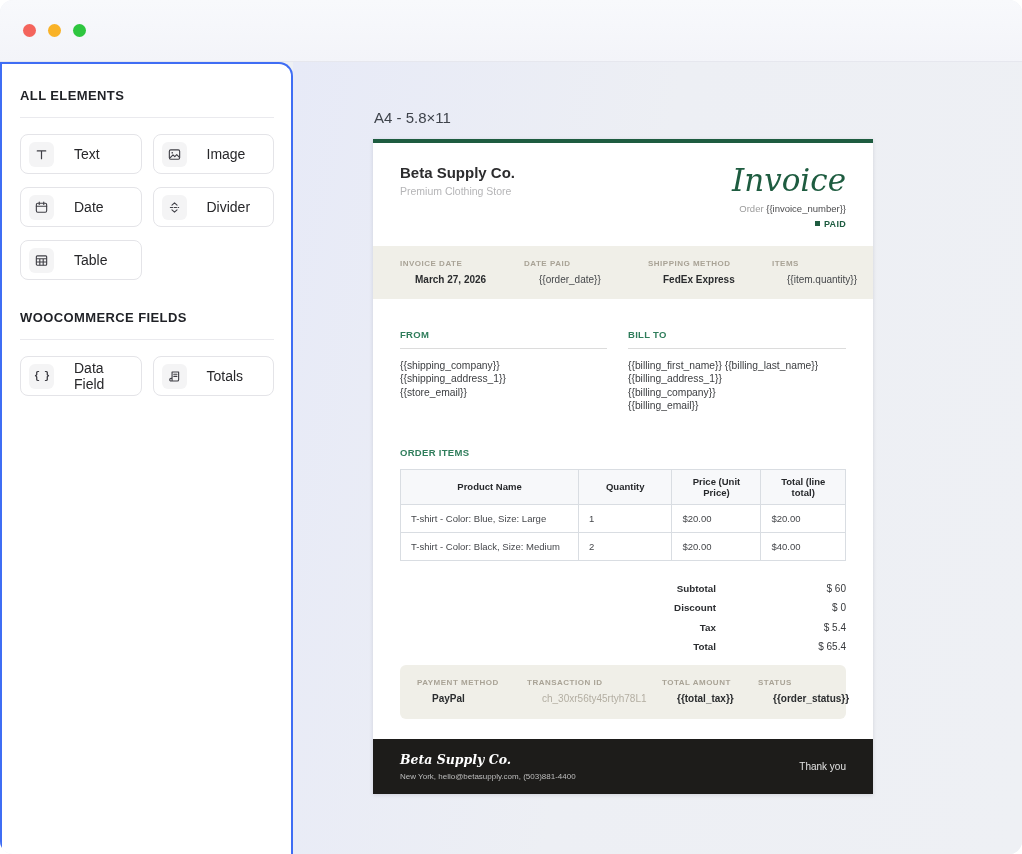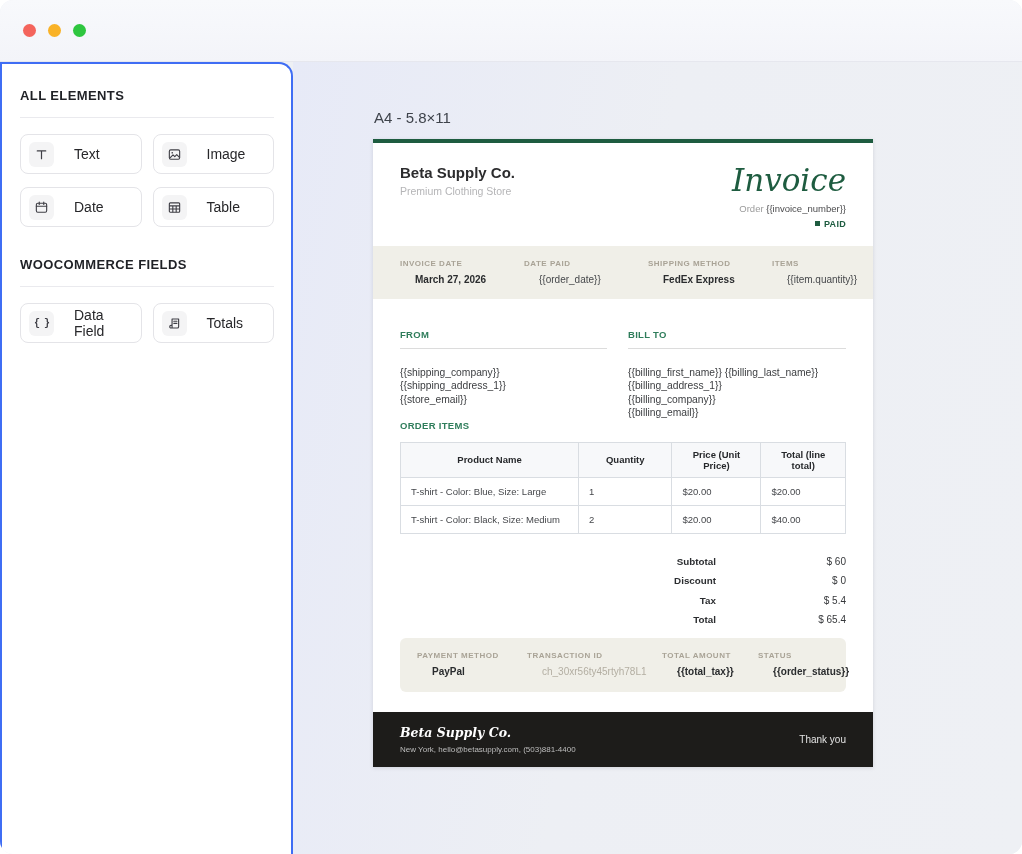--- a/index.html
+++ b/index.html
@@ -75,23 +75,23 @@
   .mini-value{margin-top:6px;font-size:10px;color:#46484b;padding-left:15px;}
   .mini-value.bold{font-weight:700;color:#2a2c2e;}
   .mini-value.muted{color:#b3aea2;}
   
   .inv-body{padding:0 27px;}
   .from-row{display:flex;padding-top:30px;}
   .col-from{width:207px;flex:0 0 207px;margin-right:21px;}
   .col-bill{flex:1;}
   .sec-label{font-size:9.5px;font-weight:700;color:#2f7d5b;letter-spacing:.3px;}
   .sec-hr{border:0;border-top:1px solid #dcdcdc;margin:8px 0 0;}
-  .addr{margin-top:17px;font-size:10.3px;color:#3c3e41;line-height:13.5px;}
-  
-  .items-section{}
+  .addr{margin-top:10px;font-size:10.3px;color:#3c3e41;line-height:13.5px;}
+  
+  .items-section{margin-top:34px;}
   table.items{width:100%;border-collapse:collapse;margin-top:11px;}
   table.items th{
     background:#f7f8fa;border:1px solid #d9dde2;padding:6px 10px;
     text-align:center;font-weight:700;font-size:9.5px;color:#26282b;
   }
   table.items td{border:1px solid #d9dde2;padding:8px 10px;font-size:9.5px;color:#45474b;}
   .cw1{width:40%;}.cw2{width:21%;}.cw3{width:20%;}.cw4{width:19%;}
   
   .totals{margin-top:22px;}
   .trow{display:flex;justify-content:flex-end;align-items:baseline;margin-bottom:8.5px;}
@@ -159,20 +159,30 @@
         <div class="el-btn">
           <span class="el-icon">
             <svg width="15" height="15" viewBox="0 0 16 16" fill="none" stroke="currentColor" stroke-width="1.2" stroke-linecap="round">
                 <rect x="2.5" y="3.5" width="11" height="9.5" rx="1.5"></rect>
                 <path d="M2.5 6.7h11M5.6 2.2v2.6M10.4 2.2v2.6"></path>
               </svg>
           </span>
           <span class="el-label">Date</span>
         </div>
 
+        <div class="el-btn">
+          <span class="el-icon">
+            <svg width="15" height="15" viewBox="0 0 16 16" fill="none" stroke="currentColor" stroke-width="1.2" stroke-linecap="round" stroke-linejoin="round">
+                <path d="M5.3 5.4L8 3.1l2.7 2.3"></path>
+                <path d="M3.6 8h8.8" stroke-dasharray="2.4 1.7"></path>
+                <path d="M5.3 10.6L8 12.9l2.7-2.3"></path>
+              </svg>
+          </span>
+          <span class="el-label">Divider</span>
+        </div>
 
         <div class="el-btn">
           <span class="el-icon">
             <svg width="15" height="15" viewBox="0 0 16 16" fill="none" stroke="currentColor" stroke-width="1.2" stroke-linejoin="round">
                 <rect x="2.5" y="3" width="11" height="10" rx="1"></rect>
                 <path d="M2.5 6.2h11M2.5 9.6h11M6.2 6.2V13M9.8 6.2V13"></path>
               </svg>
           </span>
           <span class="el-label">Table</span>
         </div>

